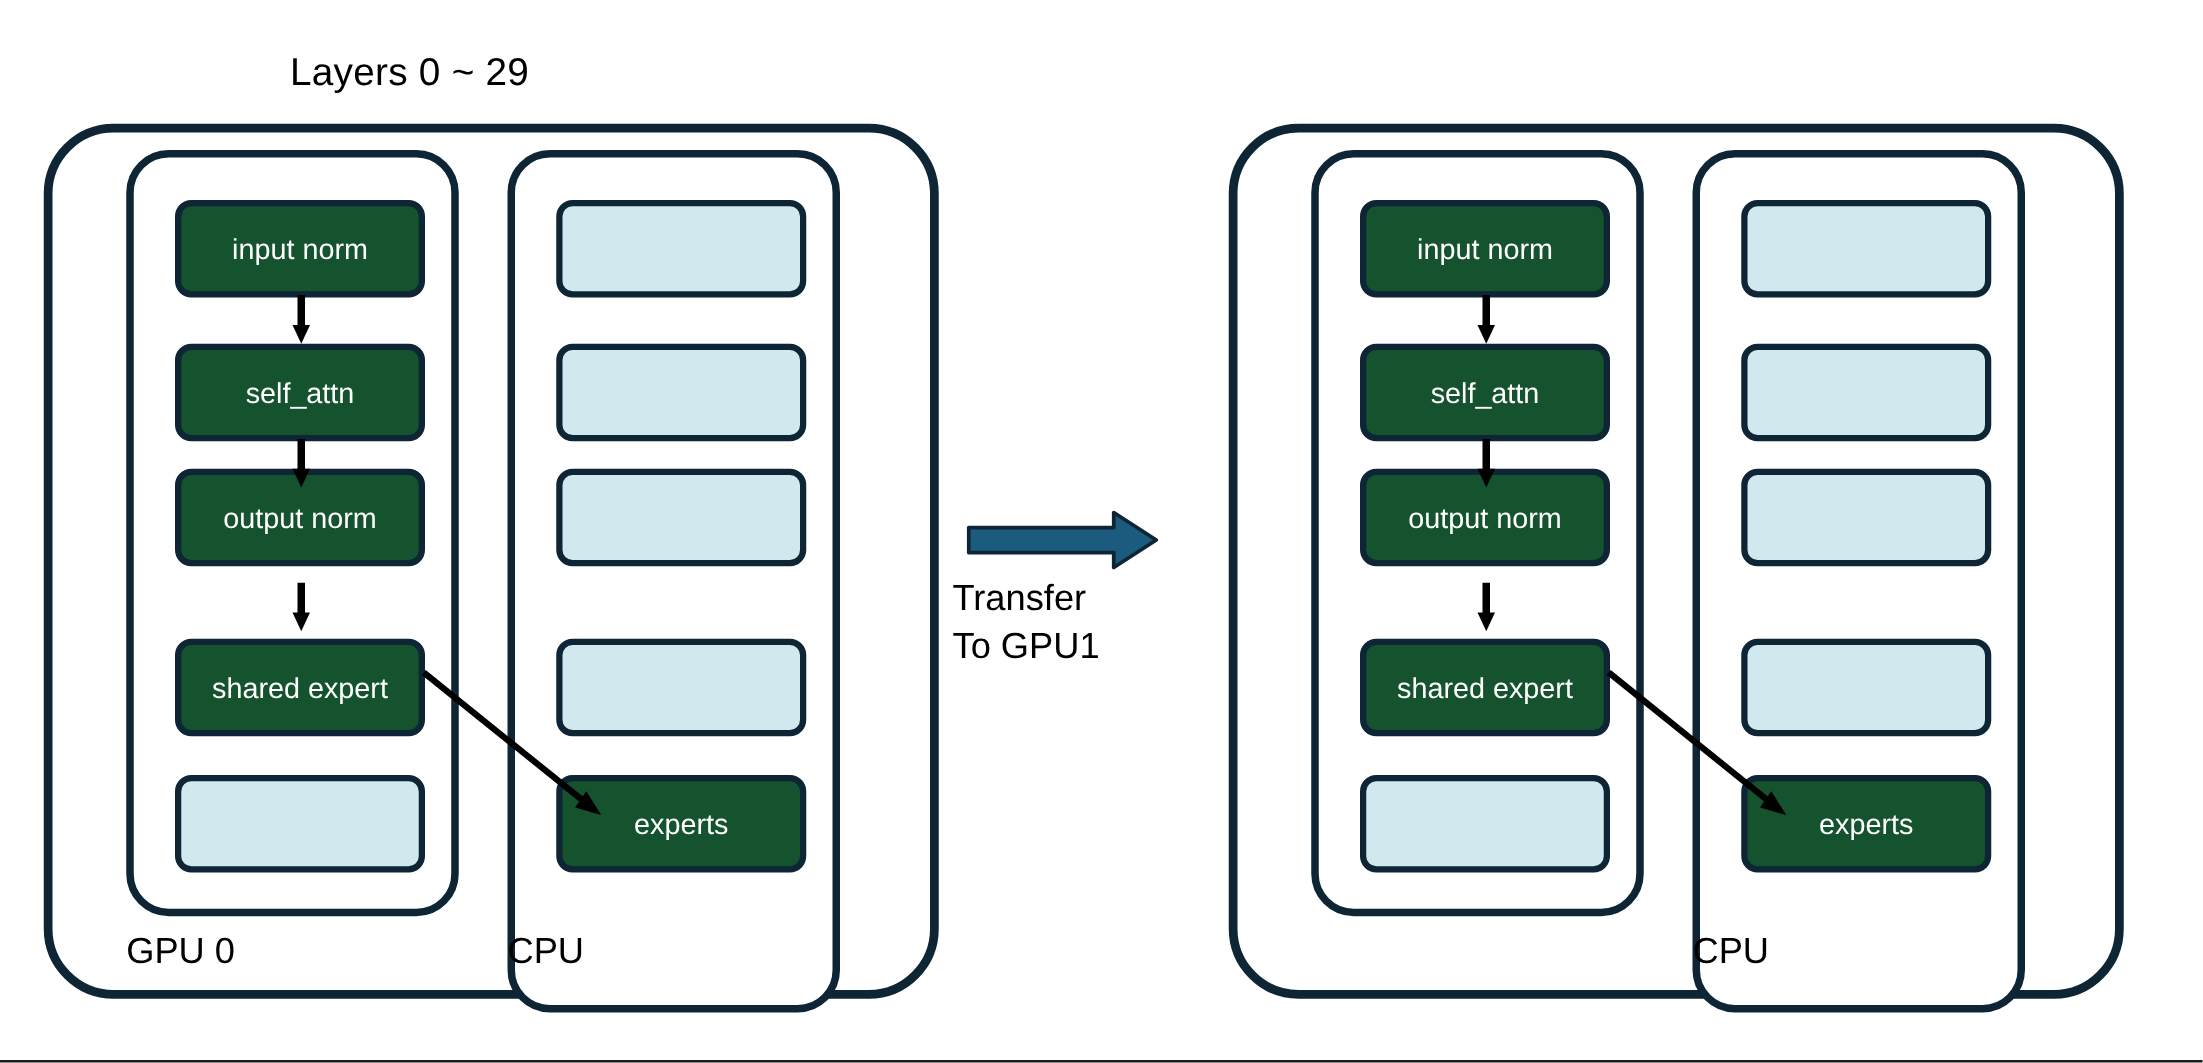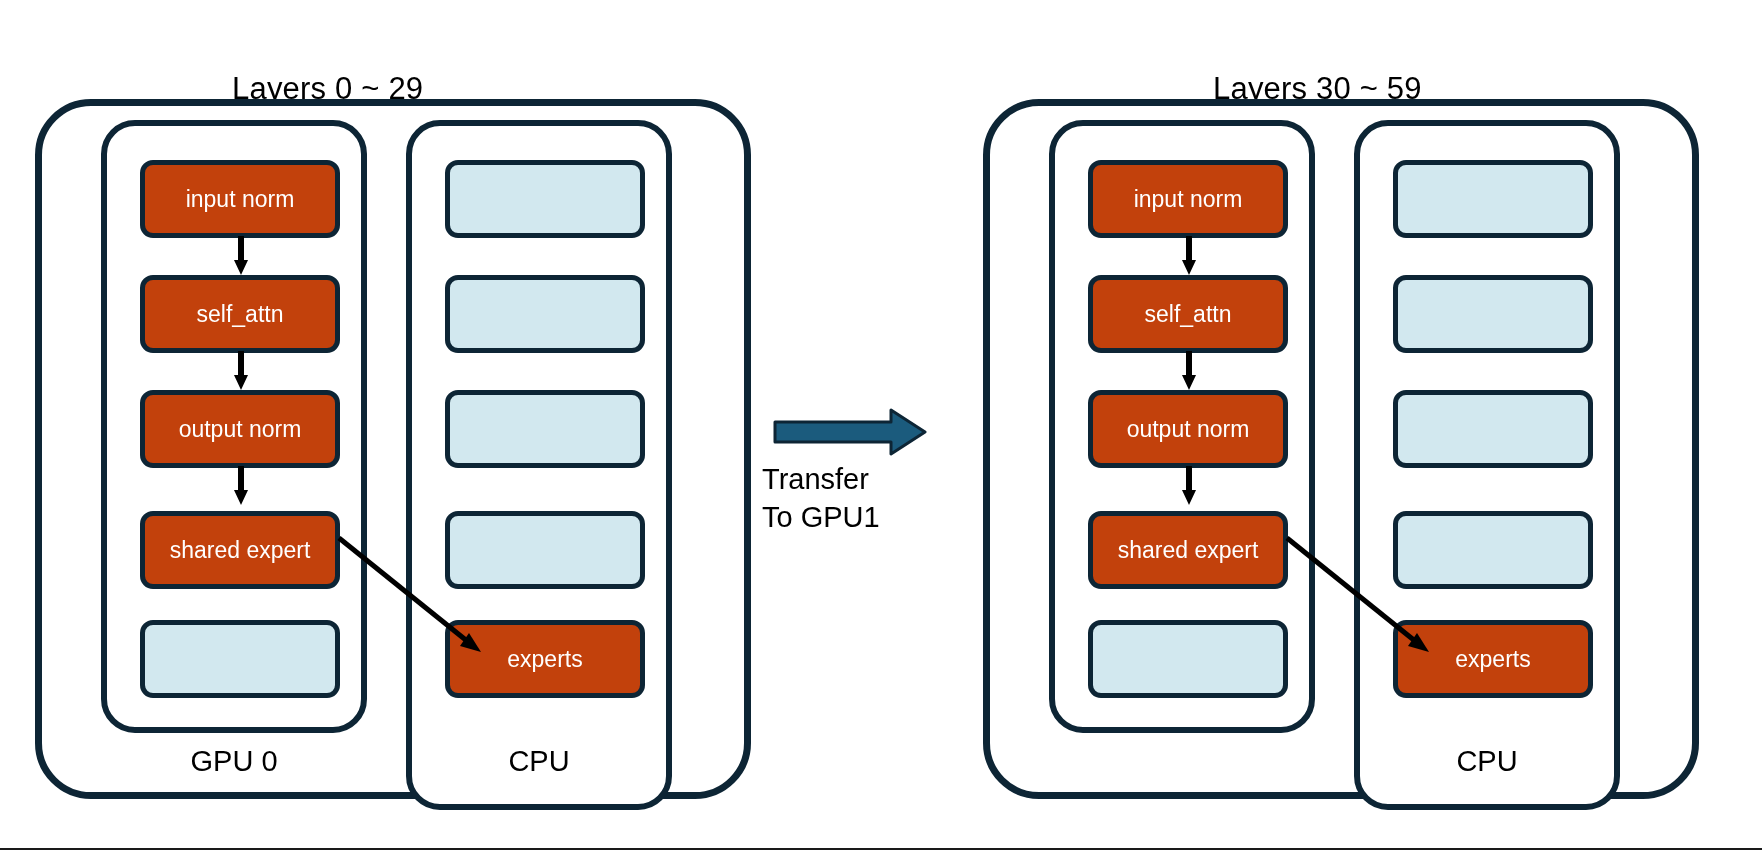--- a/index.html
+++ b/index.html
@@ -23,21 +23,20 @@
   }
 
   
   .panel-title {
     position: absolute;
     font-size: 31px;
     font-weight: 400;
     color: #000000;
     white-space: nowrap;
     letter-spacing: 0.2px;
-    margin-top: 31px;
   }
   #title-left  { left: 232px; top: 40px; }
   #title-right { left: 1213px; top: 40px; }
 
   
   .device {
     position: absolute;
     box-sizing: border-box;
     border: 7px solid #0d2535;
     border-radius: 56px;
@@ -66,26 +65,26 @@
     box-sizing: border-box;
     border: 5px solid #0d2535;
     border-radius: 13px;
     display: flex;
     align-items: center;
     justify-content: center;
     font-size: 23px;
     color: #ffffff;
     white-space: nowrap;
   }
-  .unit.red  { background: #c2410c; }
+  .unit.red  { background: #14532d; }
   .unit.blue { background: #d2e8ef; }
 
   .slot0 { top: 34px;  }
   .slot1 { top: 149px; text-align: right; }
-  .slot2 { top: 264px; text-align: center; }
+  .slot2 { top: 249px; text-align: center; }
   .slot3 { top: 385px; }
   .slot4 { top: 494px; }
 
   
   .vflow {
     position: absolute;
     left: 126px;
     width: 16px;
     height: 40px;
   }
@@ -93,21 +92,21 @@
   .va0 { top: 110px; }
   .va1 { top: 225px; }
   .va2 { top: 340px; }
 
   
   .device-label {
     position: absolute;
     font-size: 29px;
     color: #000000;
     white-space: nowrap;
-    text-align: center;
+    text-align: left;
   }
   .lbl-gpu { left: 59px;  top: 639px; width: 266px; }
   .lbl-cpu { left: 364px; top: 639px; width: 266px; }
 
   
   .diag-arrow {
     position: absolute;
     left: 0; top: 0;
     width: 716px; height: 700px;
     pointer-events: none;
@@ -143,21 +142,20 @@
     height: 2px;
     background: #1a1a1a;
   }
 </style>
 </head>
 <body>
 
 <div id="stage">
 
   <div class="panel-title" id="title-left">Layers 0 ~ 29</div>
-  <div class="panel-title" id="title-right">Layers 30 ~ 59</div>
 
   <div class="device" id="device-left">
 
     <div class="column col-gpu">
       <div class="unit red slot0">input norm</div>
       <div class="unit red slot1">self_attn</div>
       <div class="unit red slot2">output norm</div>
       <div class="unit red slot3">shared expert</div>
       <div class="unit blue slot4"></div>
 

